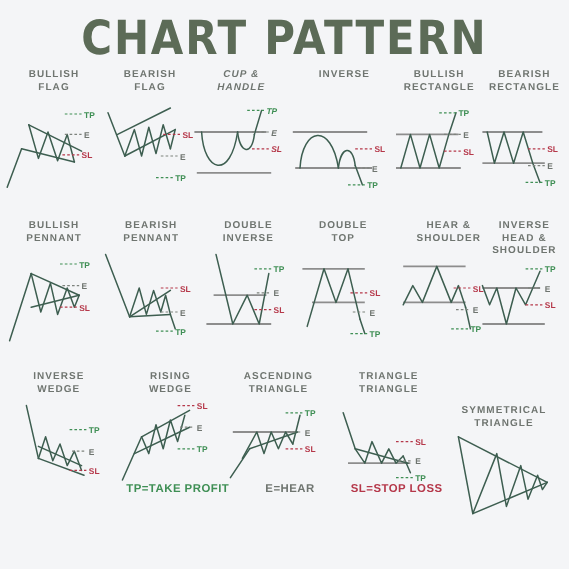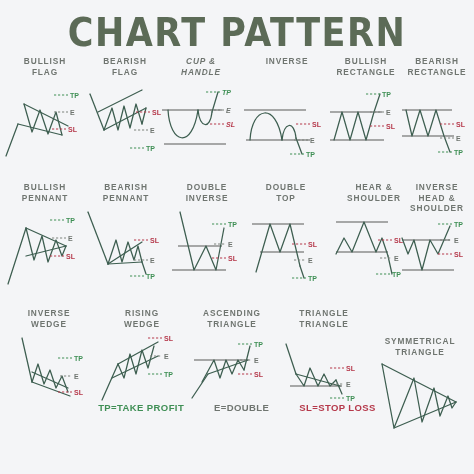--- a/index.html
+++ b/index.html
@@ -413,17 +413,17 @@
       <svg width="100" height="74" viewBox="0 0 100 74">
         <path class="pl" d="M12 4 L86 42"></path>
         <path class="pl" d="M24 68 L86 42"></path>
         <path class="pl" d="M12 4 L24 68 L44 18 L52 62 L64 28 L70 56 L78 36 L82 48 L86 42"></path>
       </svg>
     </div>
   </div>
 
   <div class="legend">
     <span class="lg-tp">TP=TAKE PROFIT</span>
-    <span class="lg-e">E=DOUBLE</span>
+    <span class="lg-e">E=HEAR</span>
     <span class="lg-sl">SL=STOP LOSS</span>
   </div>
 
 </div>
 
 </body></html>

